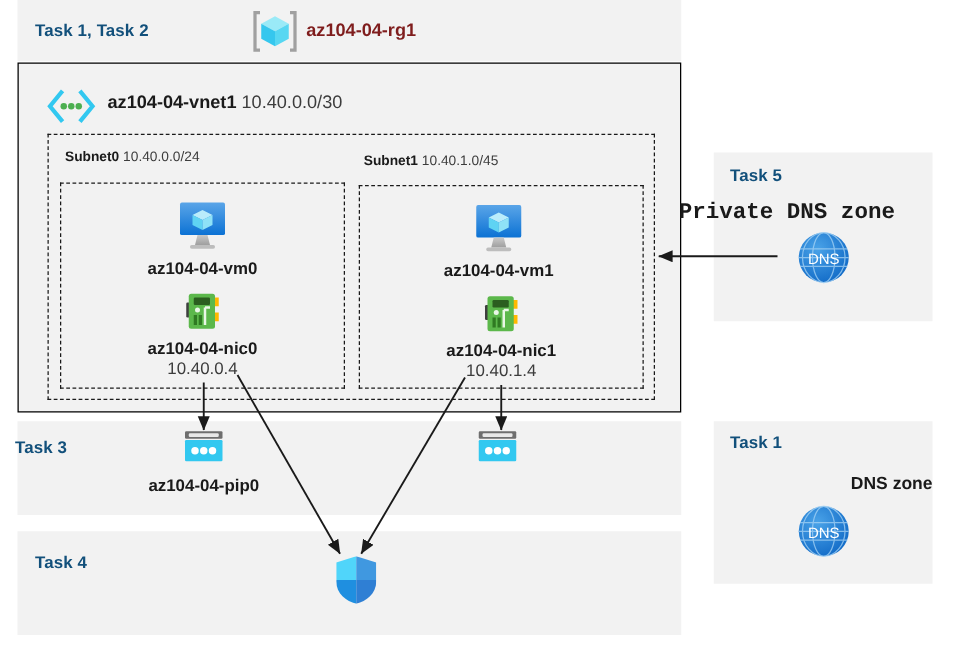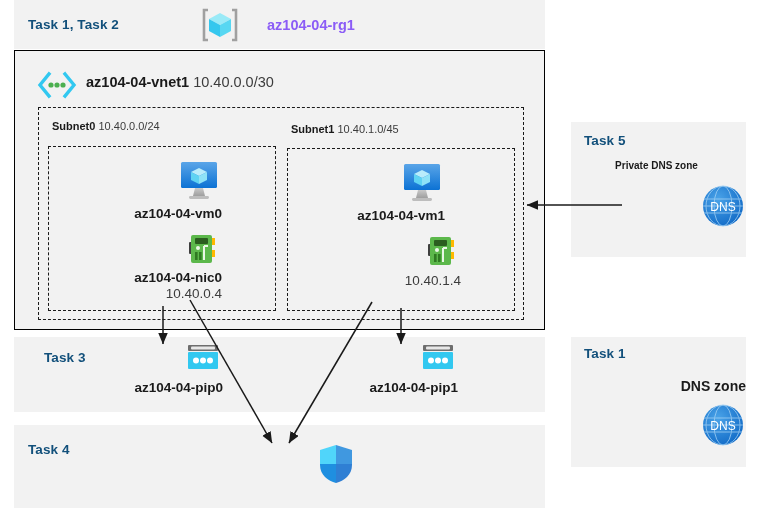--- a/index.html
+++ b/index.html
@@ -6,59 +6,59 @@
   body{width:776px;height:517px;position:relative;overflow:hidden;
        font-family:"Liberation Sans","DejaVu Sans",sans-serif;
        -webkit-font-smoothing:antialiased;}
 
   .panel{position:absolute;background:#f2f2f2;box-sizing:border-box;}
   .task-label{position:absolute;color:#12507b;font-weight:bold;font-size:13.5px;letter-spacing:.1px;}
 
   
   #rg-panel{left:14px;top:0;width:531px;height:49px;}
   #rg-task{left:28px;top:17px;}
-  #rg-title{position:absolute;left:245px;top:17px;font-size:14.5px;font-weight:bold;color:#8b5cf6;margin-left:22px;}
+  #rg-title{position:absolute;left:245px;top:17px;font-size:14.5px;font-weight:bold;color:#7f1d1d;}
   #rg-icon{position:absolute;left:201px;top:7px;width:38px;height:36px;}
 
   
   #vnet-box{position:absolute;left:14px;top:50px;width:531px;height:280px;
             border:1.6px solid #000;box-sizing:border-box;background:#f2f2f2;}
   #vnet-icon{position:absolute;left:36px;top:71px;width:42px;height:28px;}
   #vnet-title{position:absolute;left:86px;top:74px;font-size:14.5px;color:#3c3c3c;}
   #vnet-title b{color:#1a1a1a;}
 
   
   .dash-outer{position:absolute;border:1.7px dashed #1a1a1a;box-sizing:border-box;}
   #subnets-wrap{left:38px;top:107px;width:486px;height:213px;}
   .subnet-title{position:absolute;font-size:11px;color:#3c3c3c;}
   .subnet-title b{color:#1a1a1a;}
   #sn0-title{left:52px;top:120px;}
   #sn1-title{left:291px;top:123px;}
   #sn0-inner{left:48px;top:146px;width:228px;height:165px;}
   #sn1-inner{left:287px;top:148px;width:228px;height:163px;}
 
-  .node{position:absolute;text-align:right;}
+  .node{position:absolute;text-align:center;}
   .node .nm{font-size:13.5px;font-weight:bold;color:#1a1a1a;white-space:nowrap;}
   .node .ip{font-size:13.5px;color:#3c3c3c;white-space:nowrap;margin-top:1px;}
 
   
   #t5-panel{left:571px;top:122px;width:175px;height:135px;}
   #t5-task{left:584px;top:133px;}
-  #t5-head{position:absolute;left:569px;top:160px;width:175px;text-align:center;
-           font-size:10px;font-weight:bold;color:#1a1a1a;}
+  #t5-head{position:absolute;left:542px;top:160px;width:175px;text-align:center;
+           font-size:18px;font-weight:bold;color:#1a1a1a;font-family:Liberation Mono, monospace;}
   #t5-node{left:571px;top:183px;width:175px;}
   #t6-panel{left:571px;top:337px;width:175px;height:130px;}
   #t6-task{left:584px;top:346px;}
   #t6-head{position:absolute;left:571px;top:378px;width:175px;text-align:right;
            font-size:14px;font-weight:bold;color:#1a1a1a;}
   #t6-node{left:571px;top:402px;width:175px;}
 
   
   #t3-panel{left:14px;top:337px;width:531px;height:75px;}
-  #t3-task{left:44px;top:350px;text-align:right;}
+  #t3-task{left:12px;top:350px;text-align:right;}
   #t4-panel{left:14px;top:425px;width:531px;height:83px;}
   #t4-task{left:28px;top:442px;}
 
   #pip0{left:103px;top:342px;width:120px;}
   #pip1{left:338px;top:342px;width:120px;}
   #nsg{left:215px;top:443px;width:140px;}
 
   svg.ov{position:absolute;left:0;top:0;width:776px;height:517px;pointer-events:none;}
 </style>
 </head>
@@ -144,21 +144,21 @@
   <div class="nm">az104-04-nic0</div>
   <div class="ip">10.40.0.4</div>
 </div>
 
 <div class="subnet-title" id="sn1-title">
   <b>Subnet1</b>
   <span>10.40.1.0/45</span>
 </div>
 <div class="dash-outer" id="sn1-inner"></div>
 
-<div class="node" style="left:325px;top:162px;width:120px;">
+<div class="node" style="left:339px;top:162px;width:120px;">
   <span>
     <svg viewBox="0 0 46 42" width="46" height="42">
       <defs>
           <linearGradient id="vmg1" x1="0" y1="0" x2="0" y2="1">
         <stop offset="0" stop-color="#5aa5e8"></stop>
             <stop offset="1" stop-color="#0c72d4"></stop>
           </linearGradient>
         <linearGradient id="vms1" x1="0" y1="0" x2="0" y2="1">
         <stop offset="0" stop-color="#c9c9c9"></stop>
             <stop offset="1" stop-color="#9e9e9e"></stop>
@@ -183,20 +183,21 @@
       <rect x="7" y="10" width="4" height="12" rx="1" fill="#3f3f3f"></rect>
       <rect x="9" y="3" width="21" height="28" rx="2" fill="#5cb84b"></rect>
       <rect x="13" y="6" width="13" height="6" rx="1" fill="#2b5e1f"></rect>
       <circle cx="16" cy="16" r="2" fill="#eaf7e6"></circle>
       <rect x="13" y="20" width="2.6" height="8" fill="#2f7a22"></rect>
       <rect x="17" y="20" width="2.6" height="8" fill="#2f7a22"></rect>
       <path d="M22 14 L22 28" stroke="#eaf7e6" stroke-width="2" fill="none"></path>
       <path d="M22 14 L26 14" stroke="#eaf7e6" stroke-width="2" fill="none"></path>
     </svg>
   </span>
+  <div class="nm">az104-04-nic1</div>
   <div class="ip">10.40.1.4</div>
 </div>
 
 <div class="panel" id="t3-panel"></div>
 <div class="task-label" id="t3-task">Task 3</div>
 
 <div class="node" id="pip0">
   <span>
     <svg viewBox="0 0 40 34" width="40" height="34">
       <rect x="5" y="3" width="30" height="6" rx="1" fill="#6e6e6e"></rect>
@@ -214,21 +215,20 @@
   <span>
     <svg viewBox="0 0 40 34" width="40" height="34">
       <rect x="5" y="3" width="30" height="6" rx="1" fill="#6e6e6e"></rect>
       <rect x="8" y="4.6" width="24" height="3" rx="1" fill="#e8e8e8"></rect>
       <rect x="5" y="10" width="30" height="17" rx="1" fill="#32c8f0"></rect>
       <circle cx="13" cy="18.5" r="3" fill="#ffffff"></circle>
       <circle cx="20" cy="18.5" r="3" fill="#ffffff"></circle>
       <circle cx="27" cy="18.5" r="3" fill="#ffffff"></circle>
     </svg>
   </span>
-  <div class="nm">az104-04-pip1</div>
 </div>
 
 <div class="panel" id="t4-panel"></div>
 <div class="task-label" id="t4-task">Task 4</div>
 
 <div class="node" id="nsg">
   <span>
     <svg viewBox="0 0 38 42" width="38" height="42">
       <defs>
           <clipPath id="shclip">

